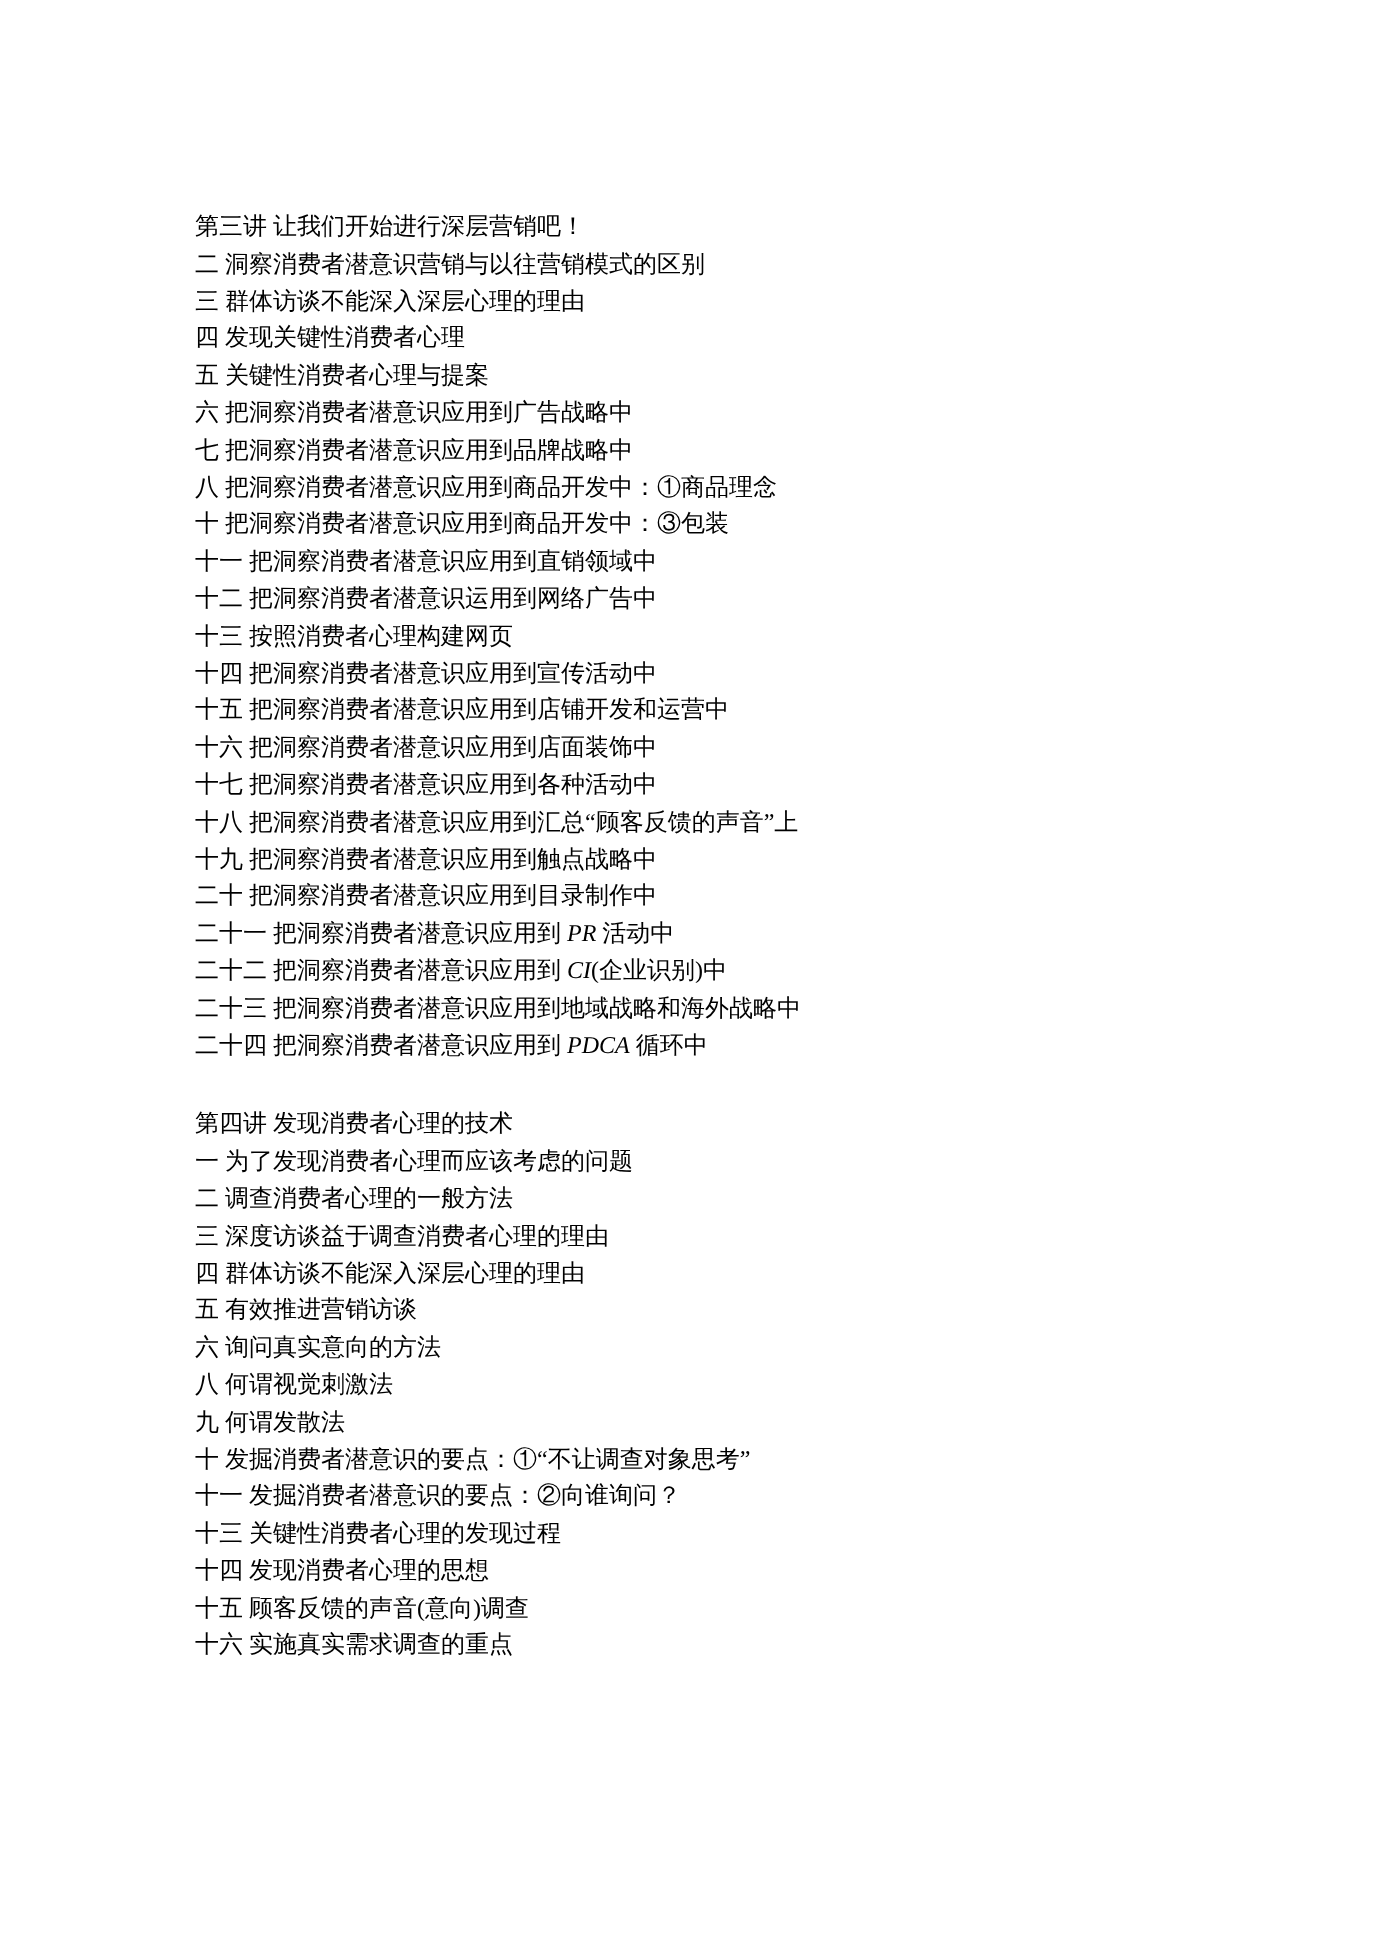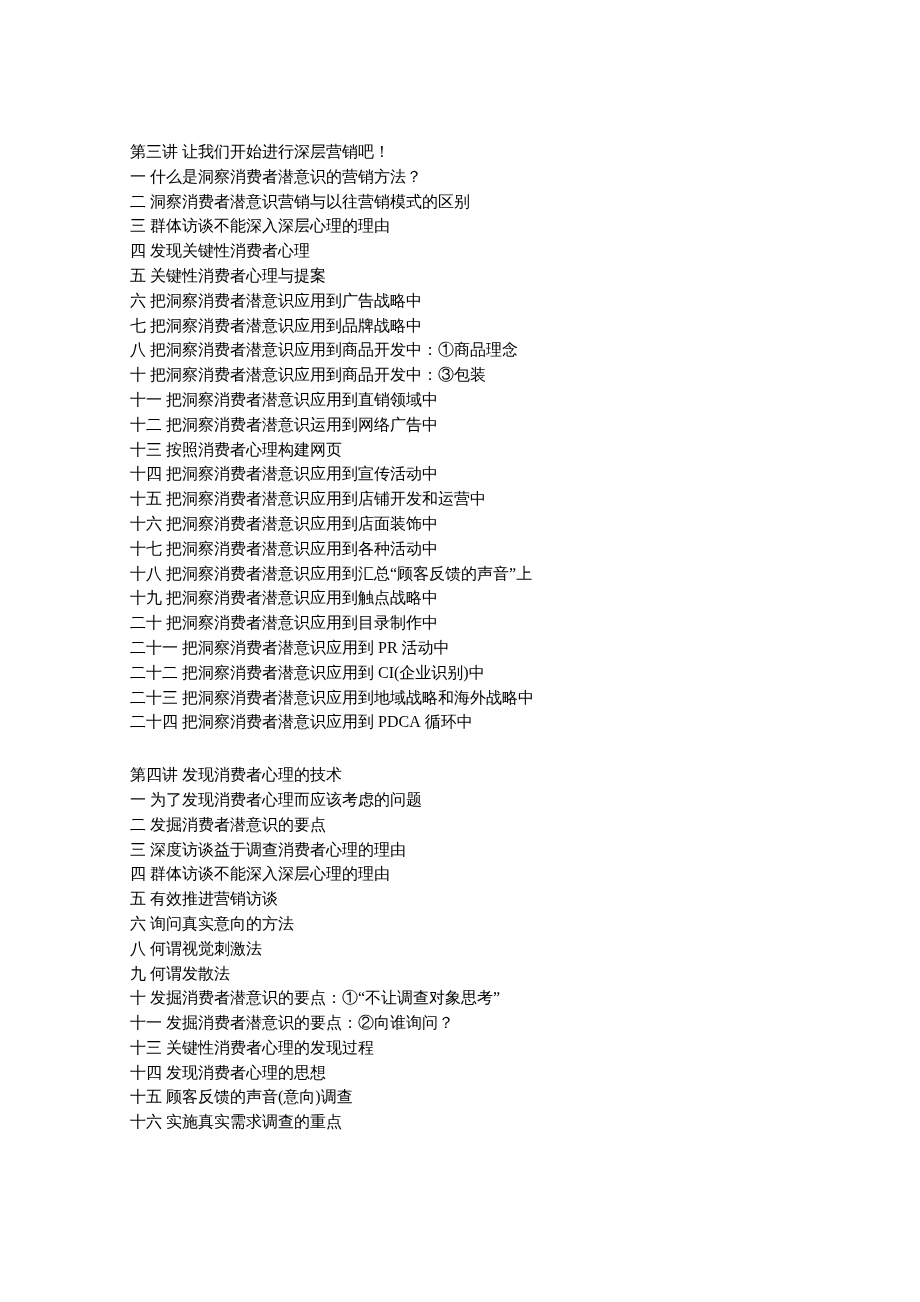--- a/index.html
+++ b/index.html
@@ -16,29 +16,29 @@
     padding: 140px 130px 100px 130px;
   }
   .section {
     margin-bottom: 28px;
   }
   .line {
     white-space: nowrap;
   }
   .latin {
     font-family: "Times New Roman", Times, serif;
+    font-style: italic;
   }
 </style>
 </head>
 <body>
 
 <div class="page">
   <div class="section">
     <div class="line">第三讲 让我们开始进行深层营销吧！</div>
-    <div class="line">一 什么是洞察消费者潜意识的营销方法？</div>
     <div class="line">二 洞察消费者潜意识营销与以往营销模式的区别</div>
     <div class="line">三 群体访谈不能深入深层心理的理由</div>
     <div class="line">四 发现关键性消费者心理</div>
     <div class="line">五 关键性消费者心理与提案</div>
     <div class="line">六 把洞察消费者潜意识应用到广告战略中</div>
     <div class="line">七 把洞察消费者潜意识应用到品牌战略中</div>
     <div class="line">八 把洞察消费者潜意识应用到商品开发中：①商品理念</div>
     <div class="line">十 把洞察消费者潜意识应用到商品开发中：③包装</div>
     <div class="line">十一 把洞察消费者潜意识应用到直销领域中</div>
     <div class="line">十二 把洞察消费者潜意识运用到网络广告中</div>
@@ -52,21 +52,21 @@
     <div class="line">二十 把洞察消费者潜意识应用到目录制作中</div>
     <div class="line">二十一 把洞察消费者潜意识应用到 <span class="latin">PR</span> 活动中</div>
     <div class="line">二十二 把洞察消费者潜意识应用到 <span class="latin">CI</span>(企业识别)中</div>
     <div class="line">二十三 把洞察消费者潜意识应用到地域战略和海外战略中</div>
     <div class="line">二十四 把洞察消费者潜意识应用到 <span class="latin">PDCA</span> 循环中</div>
   </div>
 
   <div class="section">
     <div class="line">第四讲 发现消费者心理的技术</div>
     <div class="line">一 为了发现消费者心理而应该考虑的问题</div>
-    <div class="line">二 发掘消费者潜意识的要点</div>
+    <div class="line">二 调查消费者心理的一般方法</div>
     <div class="line">三 深度访谈益于调查消费者心理的理由</div>
     <div class="line">四 群体访谈不能深入深层心理的理由</div>
     <div class="line">五 有效推进营销访谈</div>
     <div class="line">六 询问真实意向的方法</div>
     <div class="line">八 何谓视觉刺激法</div>
     <div class="line">九 何谓发散法</div>
     <div class="line">十 发掘消费者潜意识的要点：①“不让调查对象思考”</div>
     <div class="line">十一 发掘消费者潜意识的要点：②向谁询问？</div>
     <div class="line">十三 关键性消费者心理的发现过程</div>
     <div class="line">十四 发现消费者心理的思想</div>

